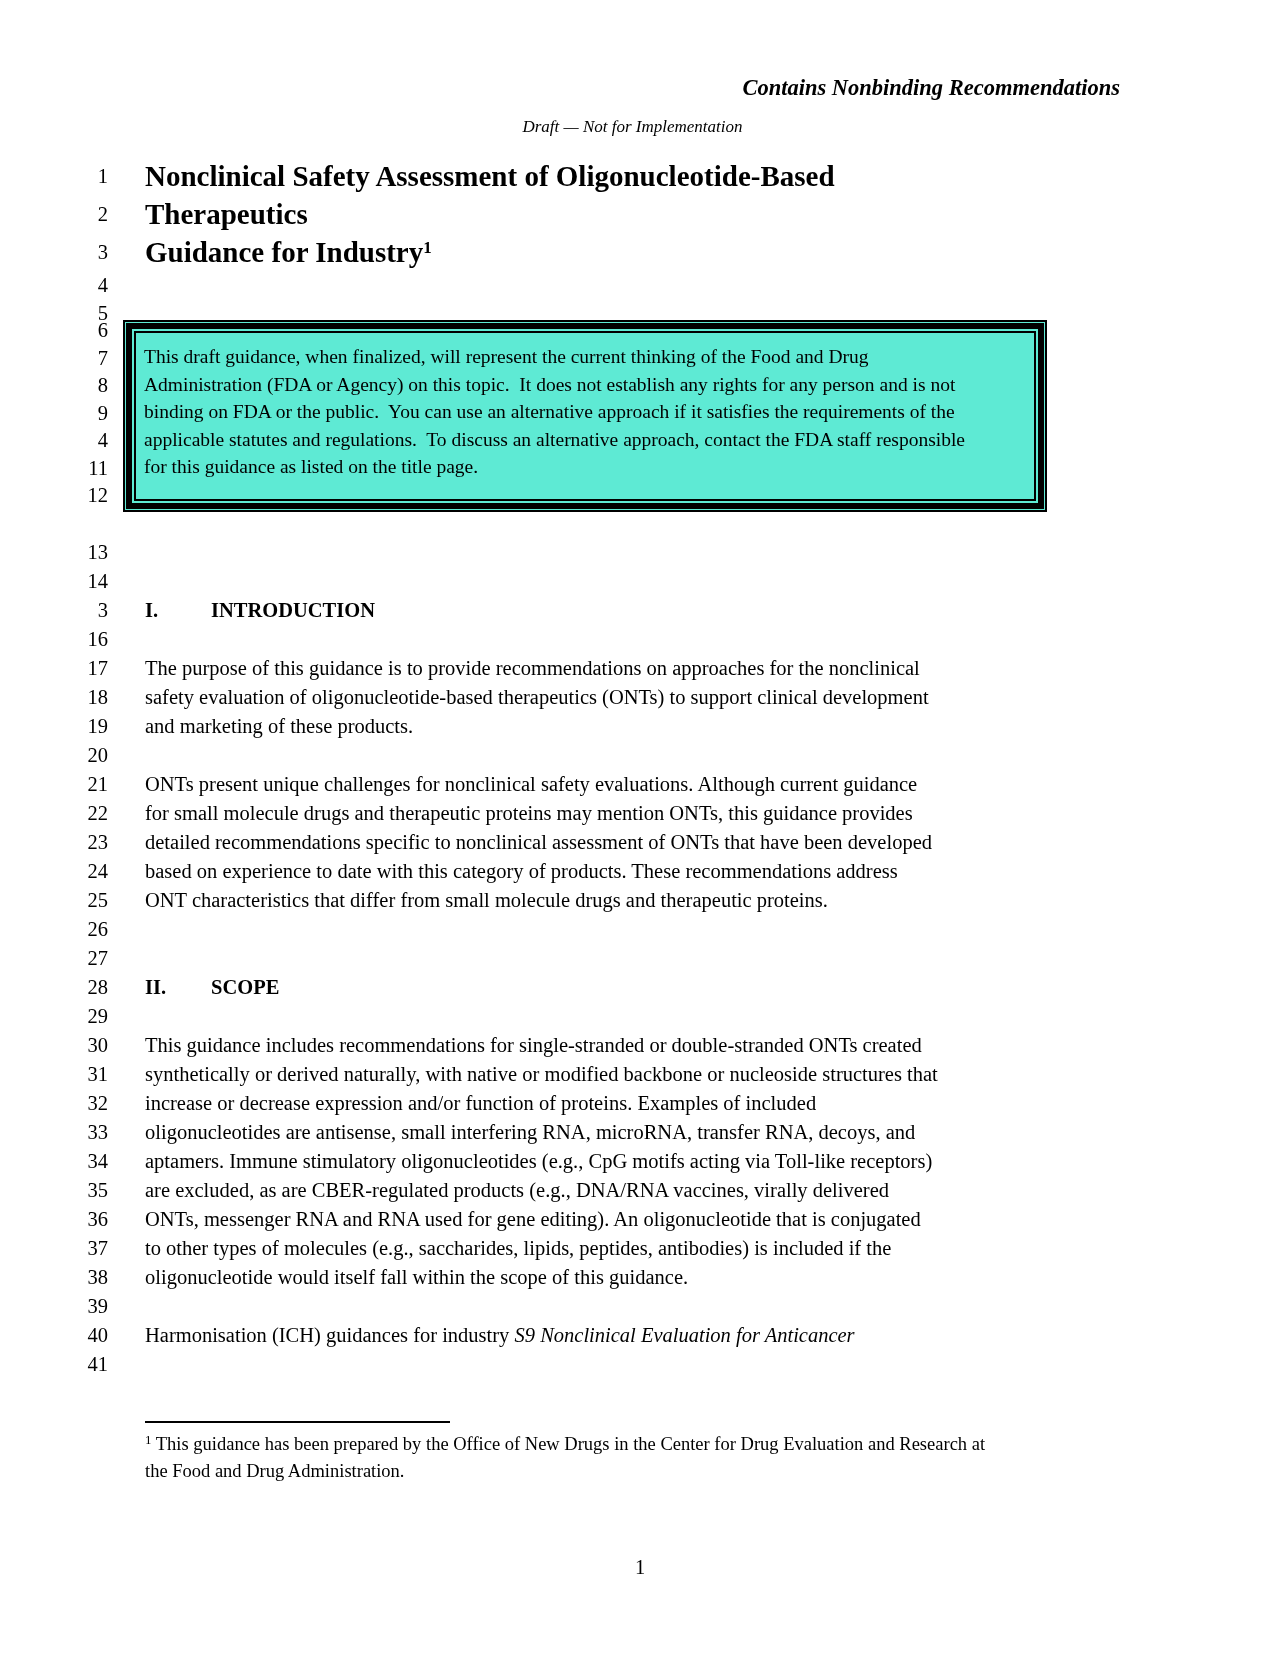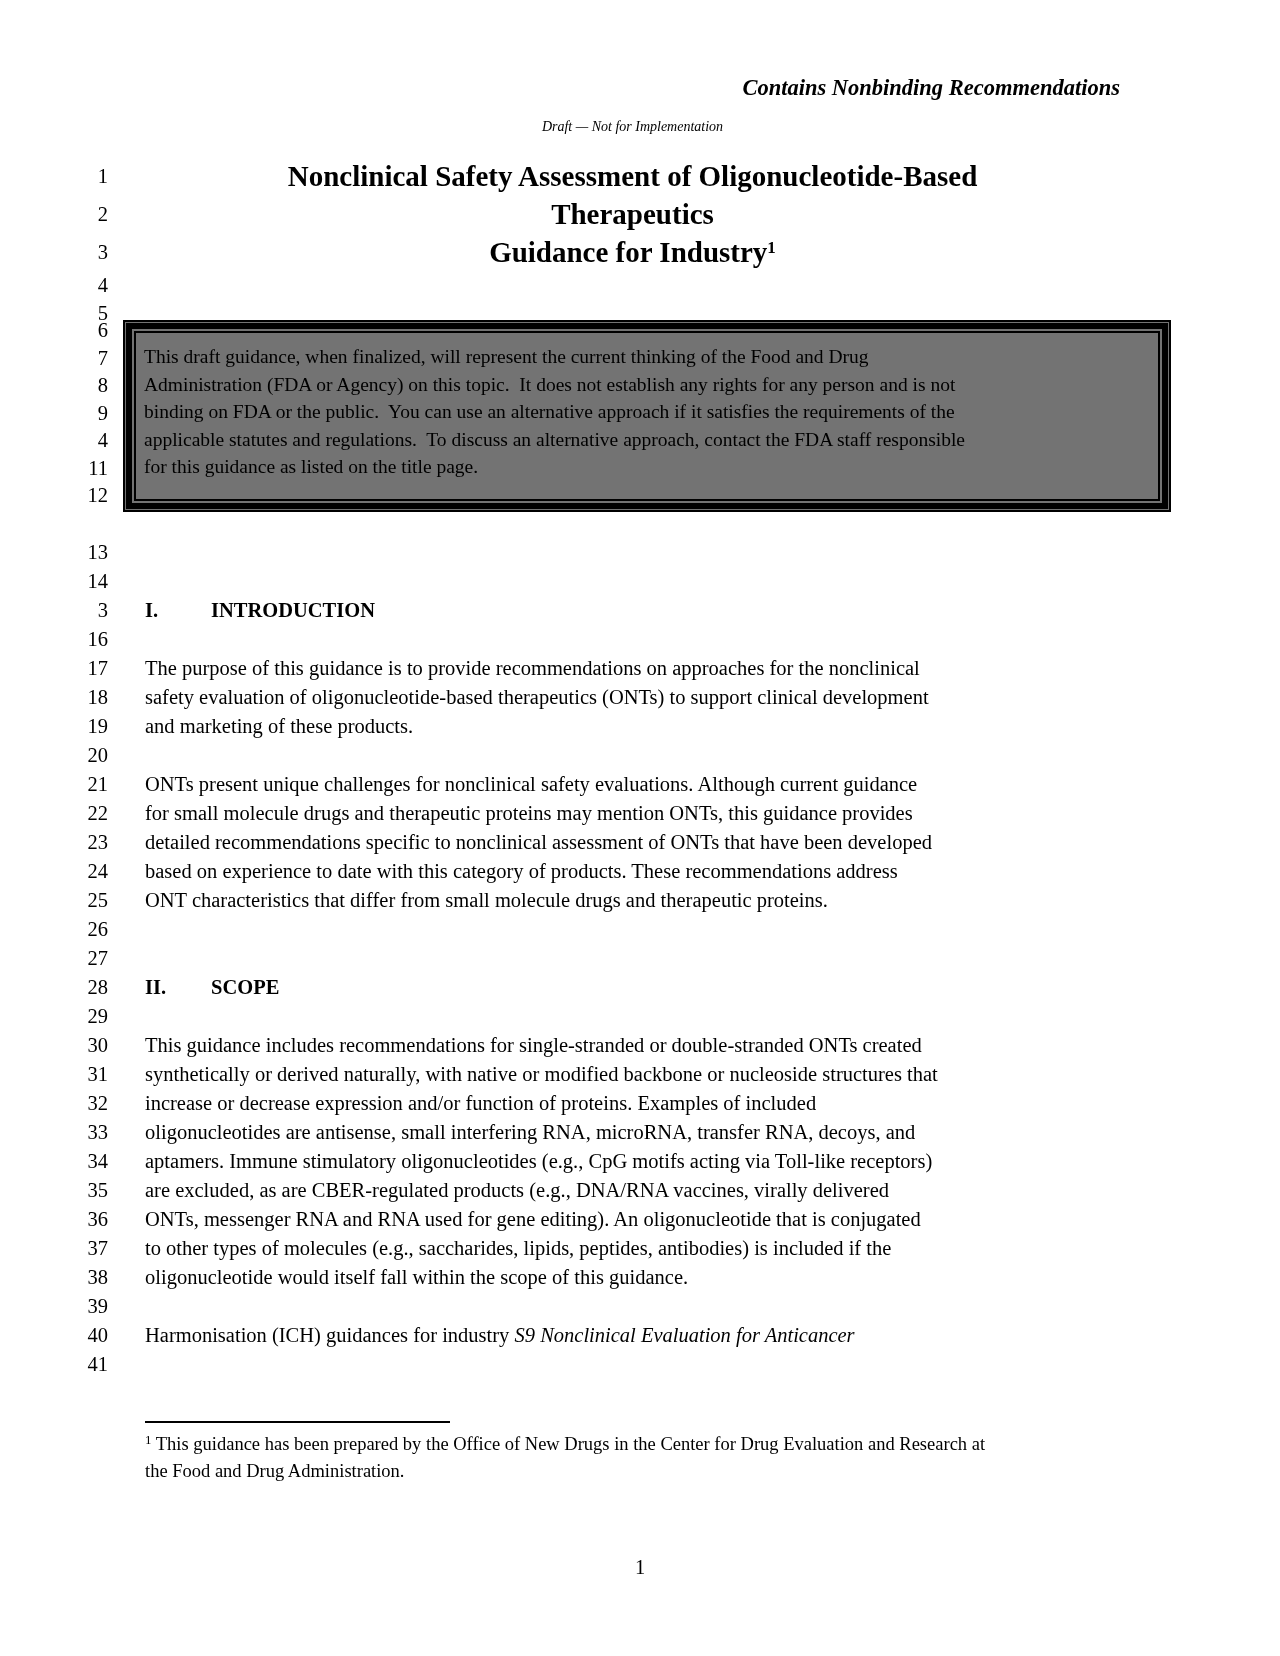--- a/index.html
+++ b/index.html
@@ -2,35 +2,35 @@
 <html><head>
 <meta charset="utf-8">
 <style>
   html,body{margin:0;padding:0;background:#ffffff;}
   .page{position:relative;width:1280px;height:1656px;background:#ffffff;color:#000;
         font-family:"Liberation Serif","DejaVu Serif",serif;overflow:hidden;}
 
   .notice{position:absolute;top:75px;left:145px;width:975px;text-align:right;
           font-size:22.5px;font-weight:bold;font-style:italic;line-height:26px;}
   .draft{position:absolute;top:114px;left:145px;width:975px;text-align:center;
-         font-size:14px;font-style:italic;line-height:26px;}
+         font-size:17px;font-style:italic;line-height:26px;}
 
-  .title{position:absolute;top:157px;left:145px;width:975px;text-align:center;
+  .title{position:absolute;top:157px;left:145px;width:975px;text-align:left;
          font-weight:bold;font-size:29px;}
   .title .tl{height:38px;line-height:38px;}
   .tsup{font-size:17px;position:relative;top:-9px;}
 
   .gutter{position:absolute;left:58px;width:50px;text-align:right;font-size:20.5px;}
   .g1{top:157px;} .g1 div{height:38px;line-height:38px;}
   .g2{top:271px;} .g2 div{height:28px;line-height:28px;}
   .g3{top:317px;} .g3 div{height:27.5px;line-height:27.5px;}
   .g4{top:538px;} .g4 div{height:29px;line-height:29px;}
 
-  .disclaimer{position:absolute;top:320px;left:123px;width:1048px;box-sizing:border-box;
-              border:2px solid #000;padding:1px;background:#737373;}
+  .disclaimer{position:absolute;top:320px;left:123px;width:924px;box-sizing:border-box;
+              border:2px solid #000;padding:1px;background:#5eead4;}
   .d-mid{border:6px solid #000;padding:2px;}
   .d-inner{border:2px solid #000;padding:10px 20px 18px 8px;font-size:19.5px;}
   .d-inner div{height:27.5px;line-height:27.5px;white-space:pre;}
 
   .body{position:absolute;top:538px;left:145px;width:975px;font-size:20.5px;}
   .bl{height:29px;line-height:29px;white-space:pre;}
   .heading{font-weight:bold;}
   .hnum{display:inline-block;width:66px;}
   .list{display:contents;}
   .it{font-style:italic;}

